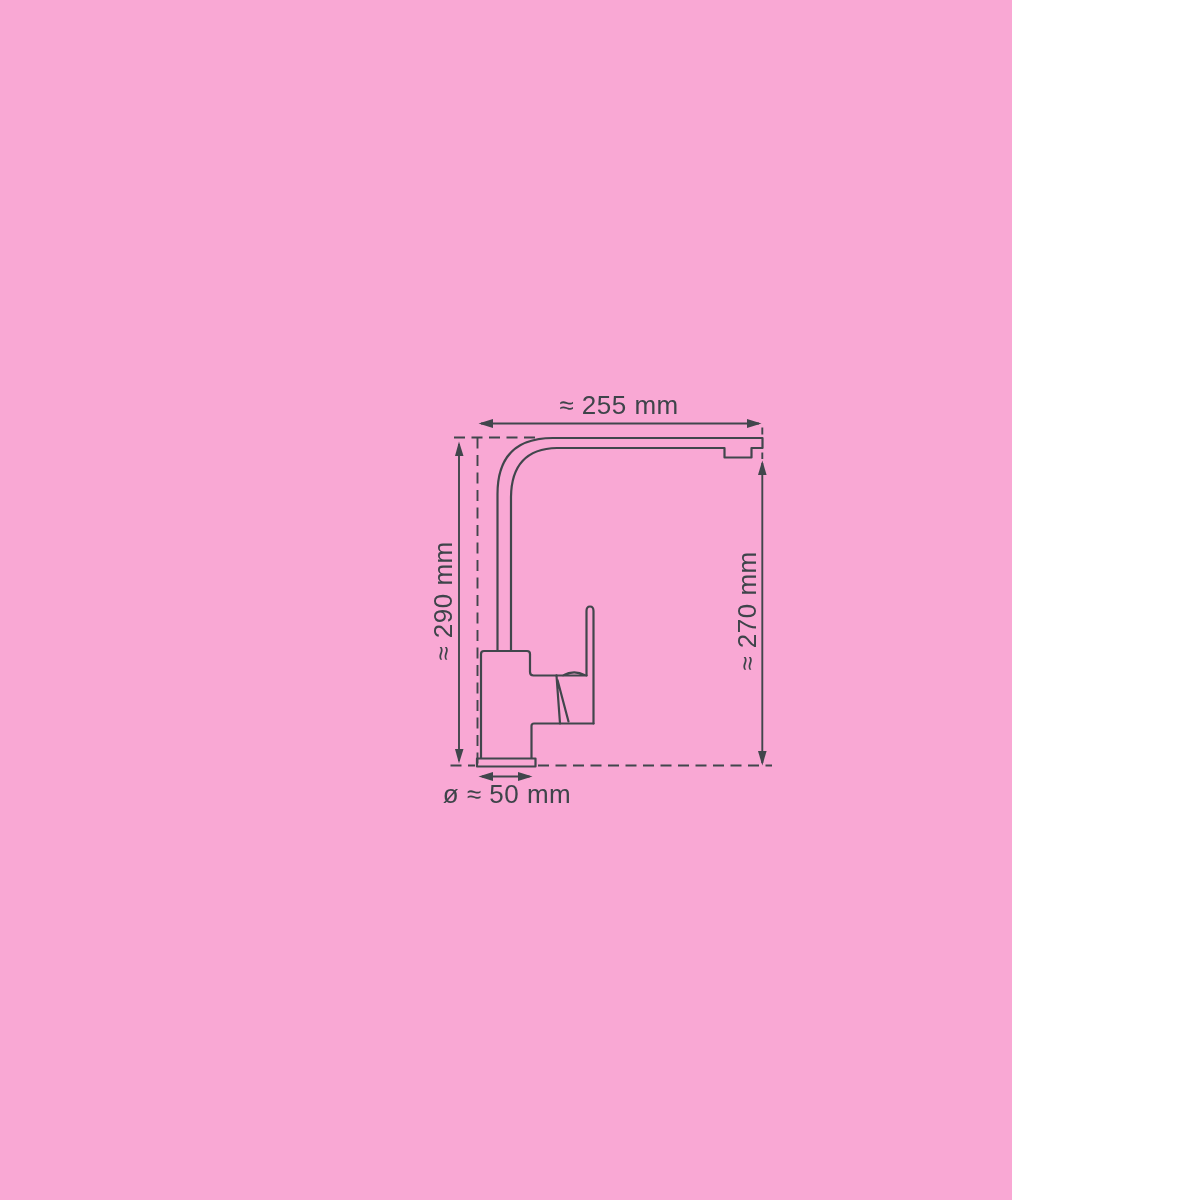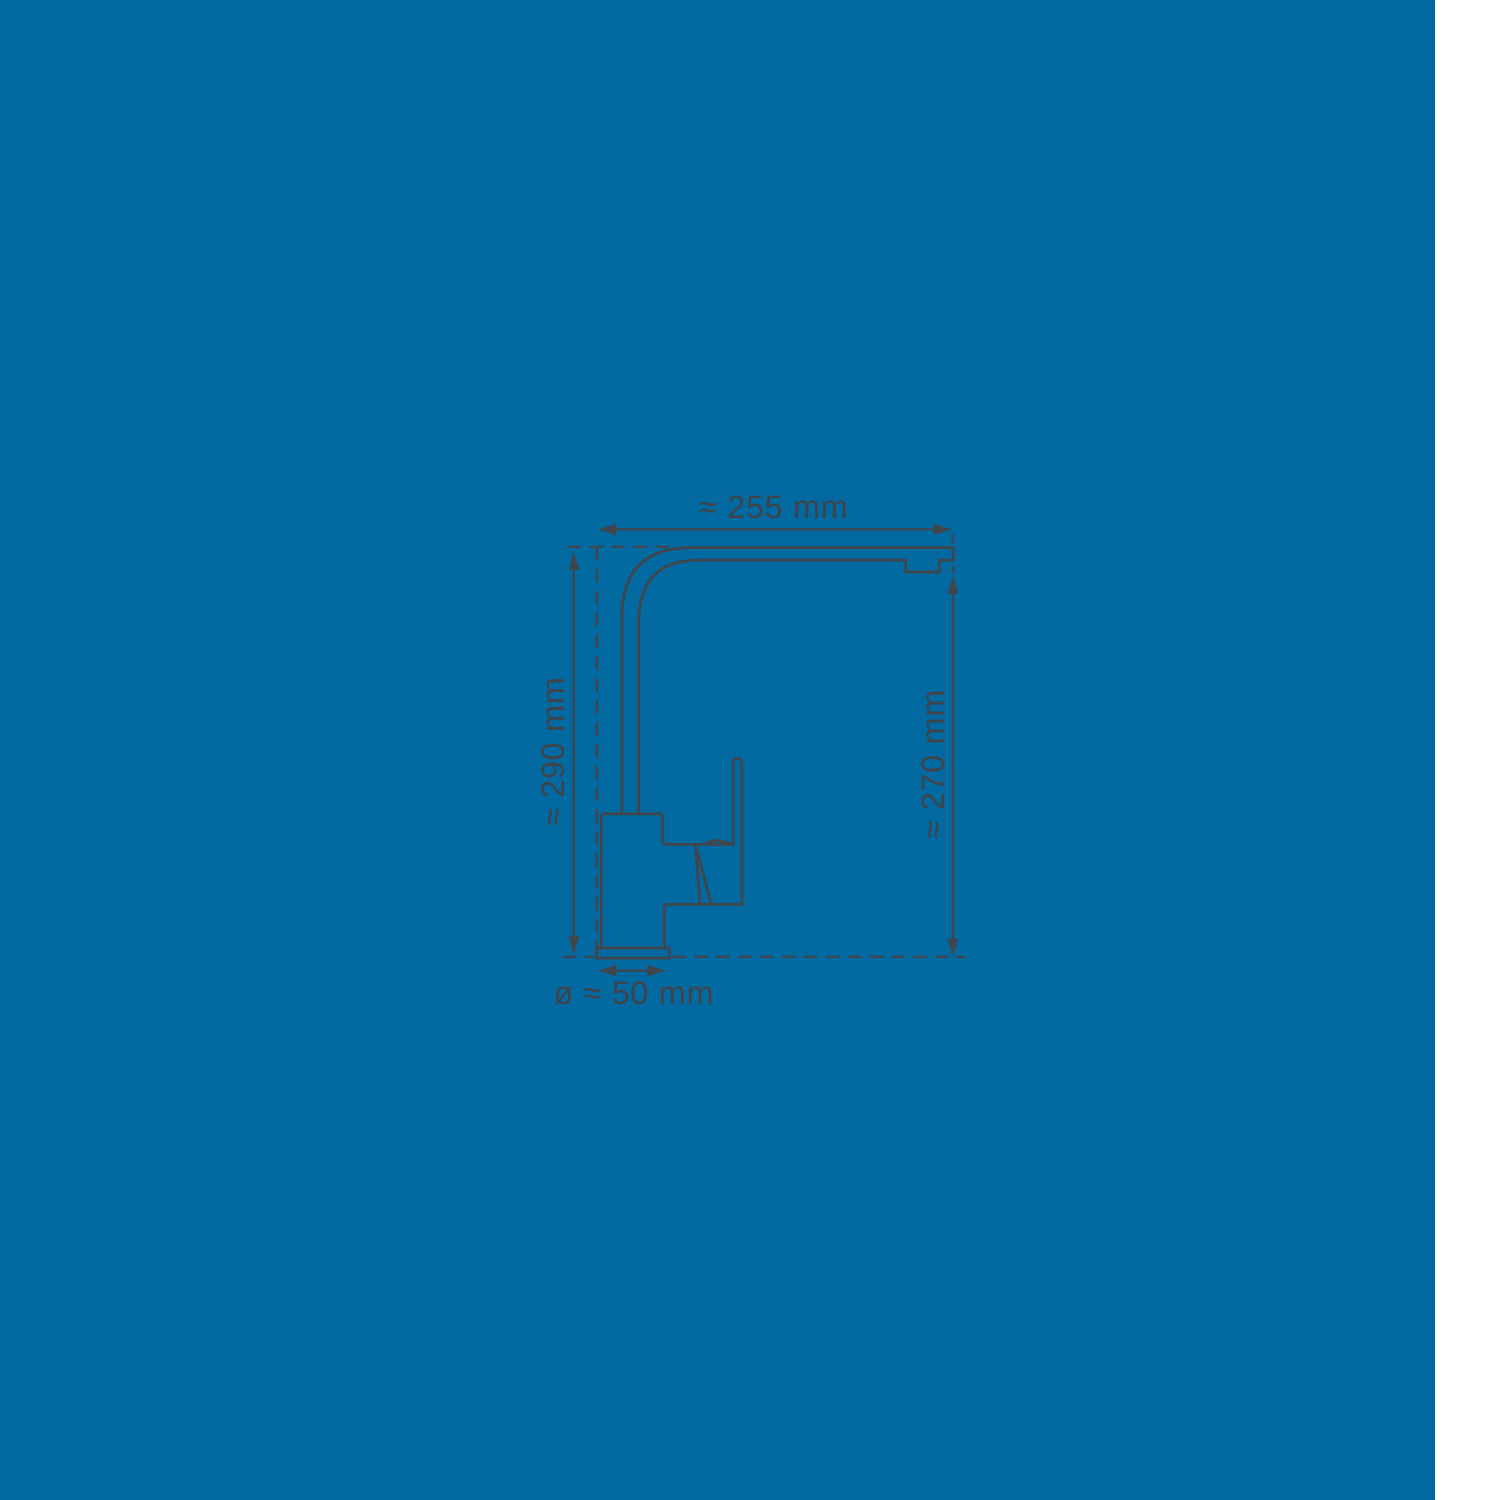--- a/index.html
+++ b/index.html
@@ -6,23 +6,23 @@
     margin: 0;
     padding: 0;
     width: 1200px;
     height: 1200px;
     background: #ffffff;
     overflow: hidden;
     font-family: "Liberation Sans", sans-serif;
   }
   .stage {
     position: relative;
-    width: 1148px;
+    width: 1012px;
     height: 1200px;
-    background: #0369a1;
+    background: #f9a8d4;
   }
   svg { display: block; }
   .dim-label {
     font-family: "Liberation Sans", "DejaVu Sans", sans-serif;
     font-size: 26px;
     font-weight: 400;
     letter-spacing: 0.5px;
   }
 </style>
 </head>

